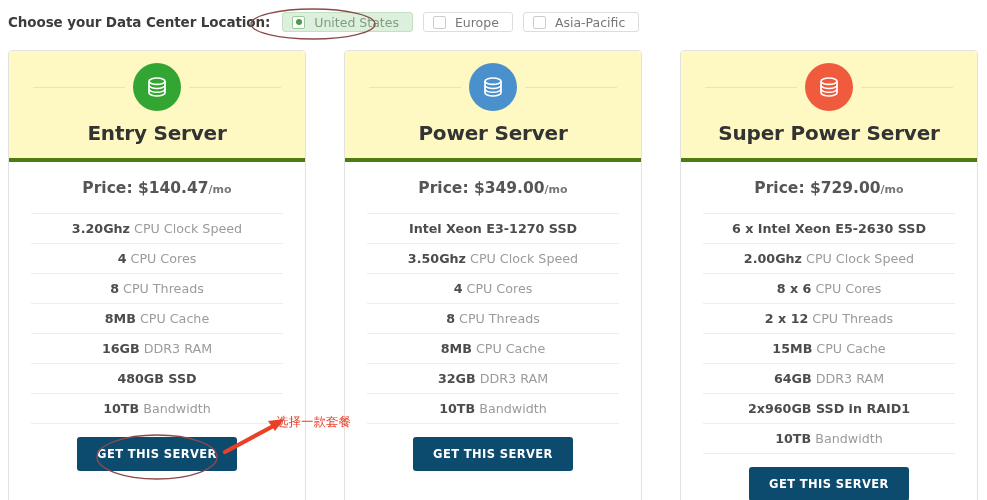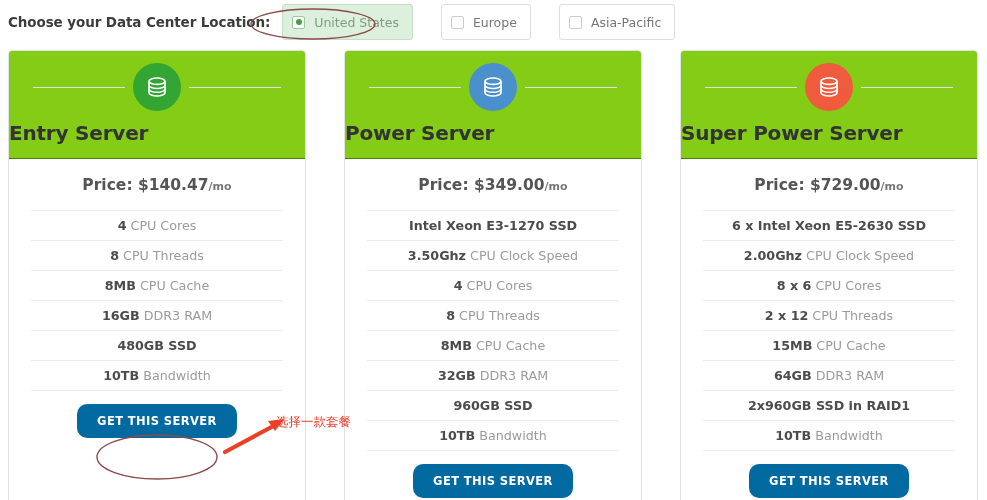--- a/index.html
+++ b/index.html
@@ -30,27 +30,27 @@
     font-size: 13.5px;
     font-weight: bold;
     color: #3c3c3c;
     letter-spacing: -0.1px;
     margin-right: 12px;
     white-space: nowrap;
   }
   .loc-option {
     display: flex;
     align-items: center;
-    height: 36px;
+    height: 20px;
     box-sizing: border-box;
     border: 1px solid #dddddd;
     border-radius: 3px;
     background: #ffffff;
     padding: 0 13px 0 9px;
-    margin-right: 28px;
+    margin-right: 10px;
     cursor: pointer;
   }
   .loc-option.selected {
     background: #ddefdd;
     border-color: #c3e0c3;
   }
   .loc-box {
     width: 13px; height: 13px;
     box-sizing: border-box;
     border: 1px solid #cccccc;
@@ -91,24 +91,24 @@
     width: 298px;
     background: #ffffff;
     border: 1px solid #e2e2e2;
     border-radius: 4px;
     box-sizing: border-box;
     overflow: hidden;
     display: flex;
     flex-direction: column;
   }
   .card-header {
-    background: #84cc16;
-    border-bottom: 1px solid #4d7c0f;
+    background: #fef9c3;
+    border-bottom: 4px solid #4d7c0f;
     padding: 12px 0 13px 0;
-    text-align: left;
+    text-align: center;
     position: relative;
   }
   .icon-row {
     display: flex;
     align-items: center;
     justify-content: center;
     padding: 0 24px;
   }
   .icon-rule {
     flex: 1 1 auto;
@@ -163,27 +163,27 @@
   .spec b { color: #4c4c4c; font-weight: bold; }
   .spec.full { color: #4c4c4c; font-weight: bold; }
   .cta-wrap {
     border-top: 1px solid #ededed;
     text-align: center;
     padding: 13px 0 16px 0;
     position: relative;
   }
   .cta {
     display: inline-block;
-    background: #0369a1;
+    background: #0c4a6e;
     color: #ffffff;
     font-size: 11.5px;
     font-weight: bold;
     letter-spacing: 0.4px;
     border: none;
-    border-radius: 10px;
+    border-radius: 3px;
     padding: 10px 20px;
     cursor: pointer;
     font-family: "DejaVu Sans", "Liberation Sans", sans-serif;
   }
 
   
   .annot {
     position: absolute;
     left: 0; top: 0;
     width: 987px; height: 500px;
@@ -240,20 +240,21 @@
             </svg>
           </span>
           <span class="icon-rule"></span>
         </div>
         <div class="plan-title">Entry Server</div>
       </div>
       <div class="card-body">
         <div class="price-row">
           <span>Price: $140.47</span><span class="per">/mo</span>
         </div>
+        <div class="spec"><b>3.20Ghz</b><span> CPU Clock Speed</span></div>
         <div class="spec"><b>4</b><span> CPU Cores</span></div>
         <div class="spec"><b>8</b><span> CPU Threads</span></div>
         <div class="spec"><b>8MB</b><span> CPU Cache</span></div>
         <div class="spec"><b>16GB</b><span> DDR3 RAM</span></div>
         <div class="spec full"><span>480GB SSD</span></div>
         <div class="spec"><b>10TB</b><span> Bandwidth</span></div>
         <div class="cta-wrap">
           <button class="cta">GET THIS SERVER</button>
         </div>
       </div>
@@ -278,21 +279,20 @@
       <div class="card-body">
         <div class="price-row">
           <span>Price: $349.00</span><span class="per">/mo</span>
         </div>
         <div class="spec full"><span>Intel Xeon E3-1270 SSD</span></div>
         <div class="spec"><b>3.50Ghz</b><span> CPU Clock Speed</span></div>
         <div class="spec"><b>4</b><span> CPU Cores</span></div>
         <div class="spec"><b>8</b><span> CPU Threads</span></div>
         <div class="spec"><b>8MB</b><span> CPU Cache</span></div>
         <div class="spec"><b>32GB</b><span> DDR3 RAM</span></div>
-        <div class="spec full"><span>960GB SSD</span></div>
         <div class="spec"><b>10TB</b><span> Bandwidth</span></div>
         <div class="cta-wrap">
           <button class="cta">GET THIS SERVER</button>
         </div>
       </div>
     </div>
 
     <div class="card">
       <div class="card-header">
         <div class="icon-row">

